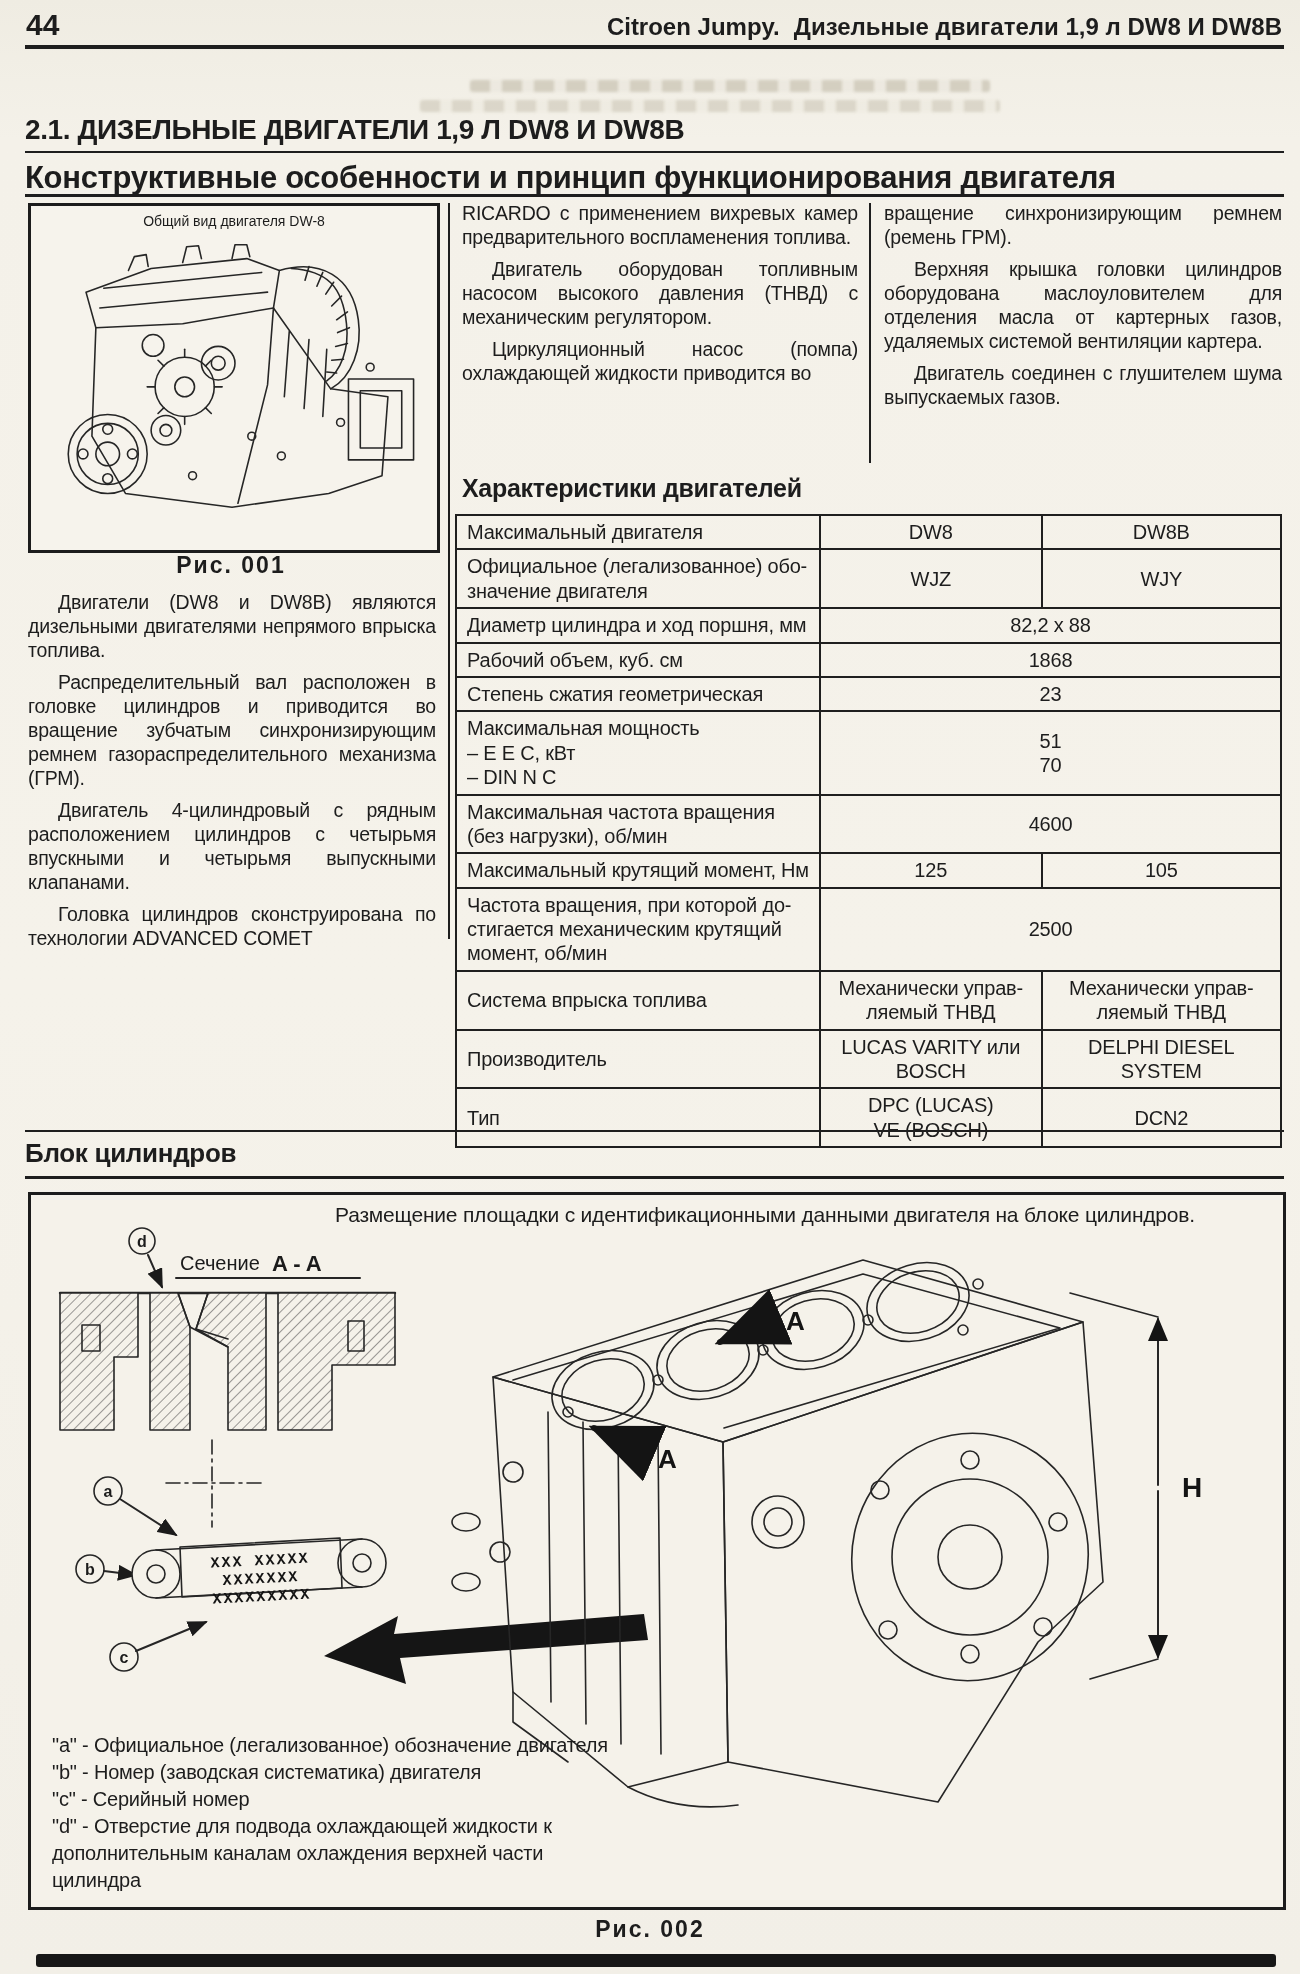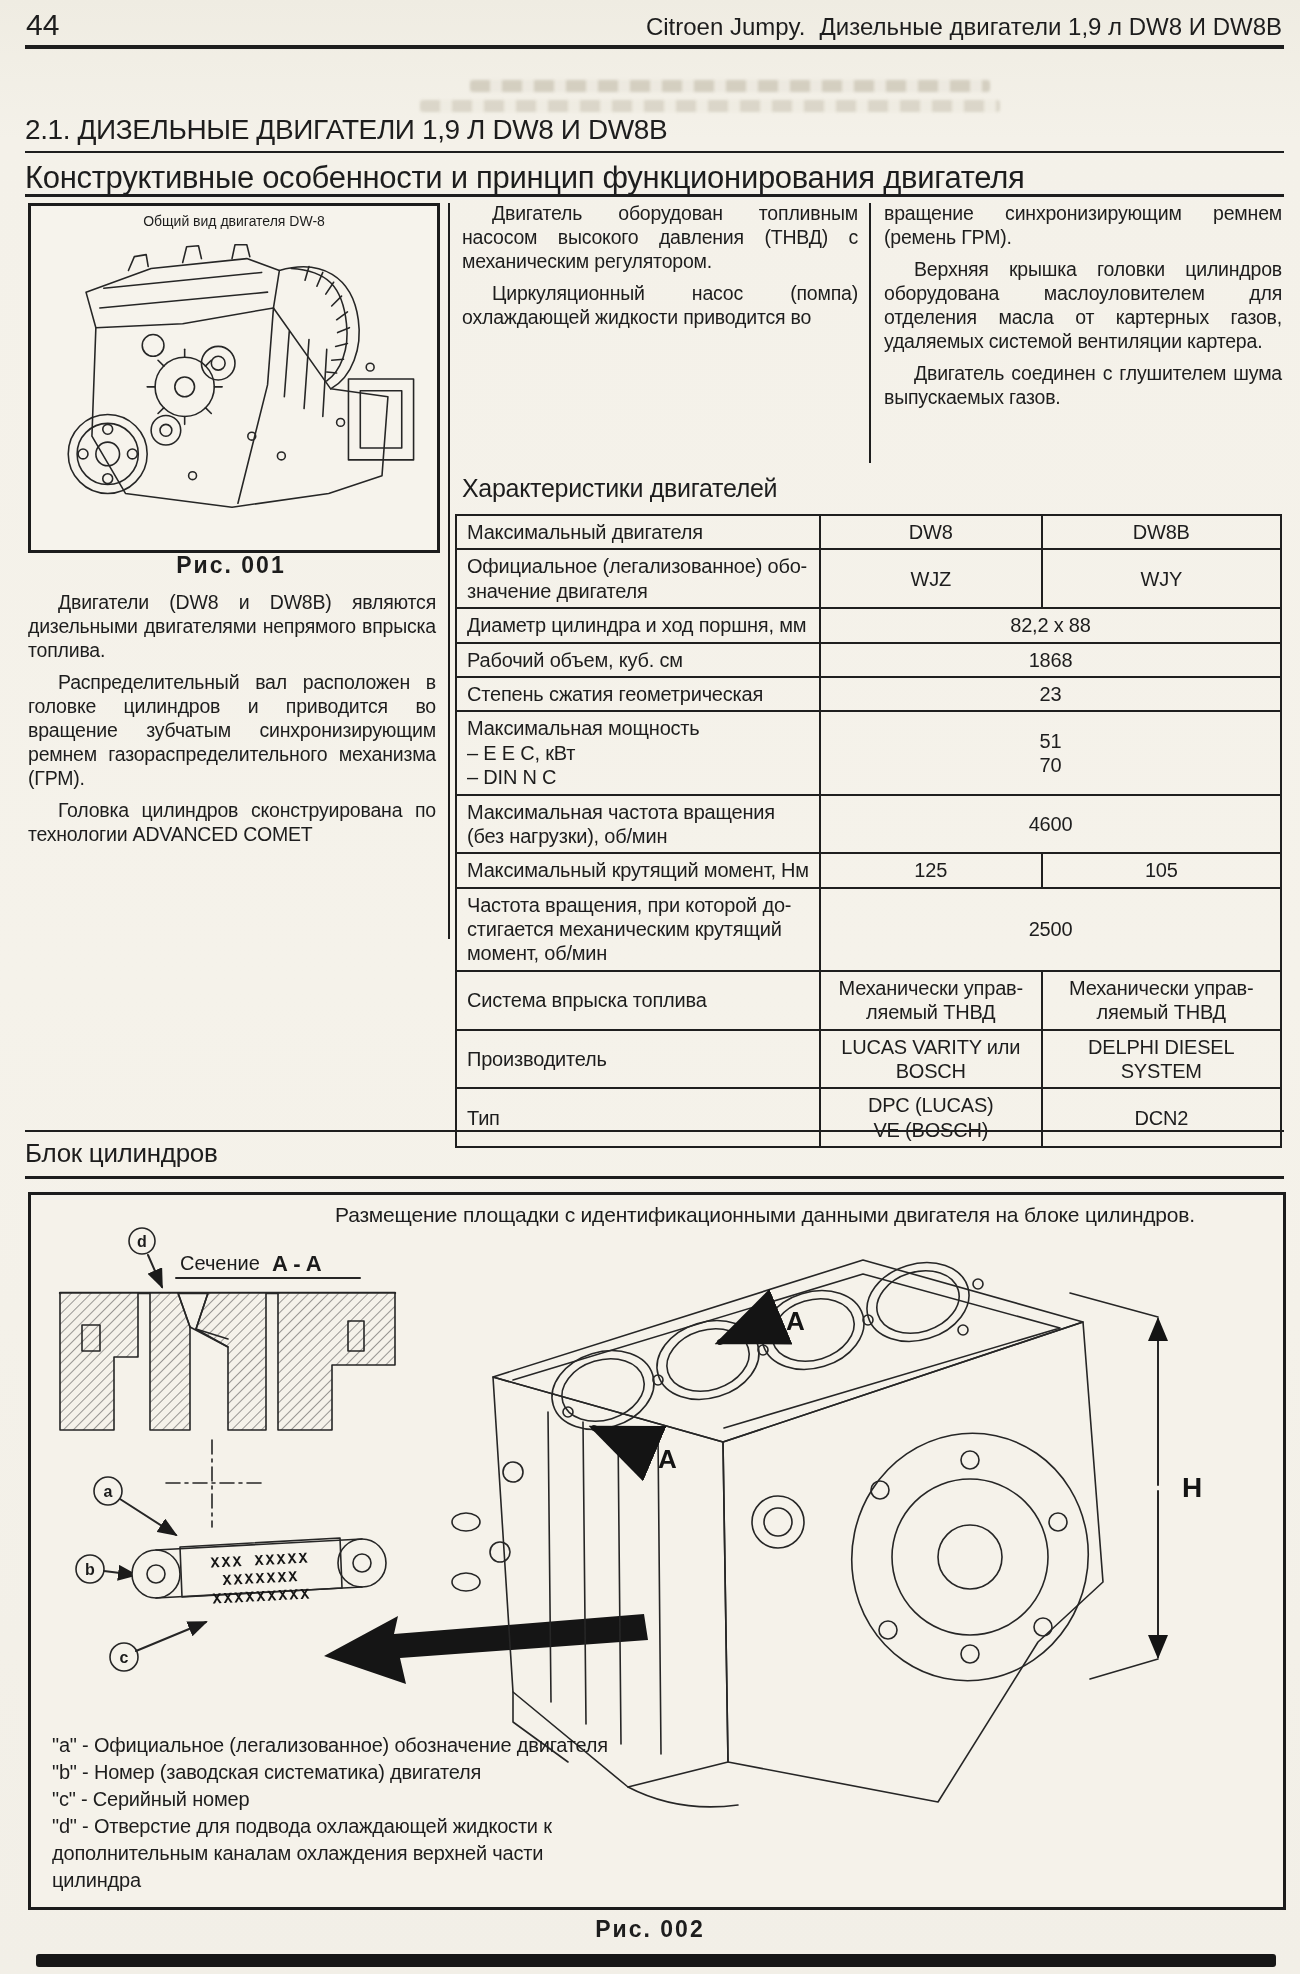--- a/index.html
+++ b/index.html
@@ -4,21 +4,21 @@
 <style>
   html,body{margin:0;padding:0;background:#ccc8bc;}
   .page{
     position:relative;width:1300px;height:1974px;margin:0 auto;
     background:#f4f1e9;
     background-image:linear-gradient(180deg,#efece2 0,#f4f1e9 140px,#f5f2ea 50%,#f2efe7 100%);
     font-family:"Liberation Sans",sans-serif;color:#1d1d1d;overflow:hidden;
     -webkit-font-smoothing:antialiased;
   }
   .abs{position:absolute;}
-  .b{font-weight:normal;}
+  .b{font-weight:bold;}
   .pre{white-space:pre-line;}
   .rule{background:#1e1e1e;}
   .just{text-align:justify;}
   p{margin:0 0 8px 0;}
   .bodytext{font-size:19.5px;line-height:24px;letter-spacing:-0.2px;}
   .ind{text-indent:30px;}
   .caption{font-size:23px;font-weight:bold;letter-spacing:2px;text-align:center;}
   .figbox{border:3px solid #1c1c1c;background:#f6f3ec;}
   .bleed-line{height:12px;border-radius:3px;filter:blur(1.4px);
     background:repeating-linear-gradient(90deg,rgba(143,133,106,.30) 0 20px,rgba(143,133,106,.05) 20px 32px);}
@@ -120,24 +120,26 @@
         <circle cx="310" cy="196" r="4"></circle>
           <circle cx="340" cy="140" r="4"></circle>
       </g>
     </svg>
   </div>
   <div class="abs caption" style="left:28px;top:552px;width:406px;">Рис. 001</div>
 
   <div class="abs bodytext just" style="left:28px;top:590px;width:408px;">
     <p class="ind">Двигатели (DW8 и DW8B) являются дизельными двигателями непрямого впрыска топлива.</p>
     <p class="ind">Распределительный вал расположен в головке цилиндров и приводится во вращение зубчатым синхронизирующим ремнем газораспределительного механизма (ГРМ).</p>
+    <p class="ind">Двигатель 4-цилиндровый с рядным расположением цилиндров с четырьмя впускными и четырьмя выпускными клапанами.</p>
     <p class="ind">Головка цилиндров сконструирована по технологии ADVANCED COMET</p>
   </div>
 
   <div class="abs bodytext just" style="left:462px;top:201px;width:396px;">
+    <p>RICARDO с применением вихревых камер предварительного воспламенения топлива.</p>
     <p class="ind">Двигатель оборудован топливным насосом высокого давления (ТНВД) с механическим регулятором.</p>
     <p class="ind">Циркуляционный насос (помпа) охлаждающей жидкости приводится во</p>
   </div>
 
   <div class="abs bodytext just" style="left:884px;top:201px;width:398px;">
     <p>вращение синхронизирующим ремнем (ремень ГРМ).</p>
     <p class="ind">Верхняя крышка головки цилиндров оборудована маслоуловителем для отделения масла от картерных газов, удаляемых системой вентиляции картера.</p>
     <p class="ind">Двигатель соединен с глушителем шума выпускаемых газов.</p>
   </div>
 

